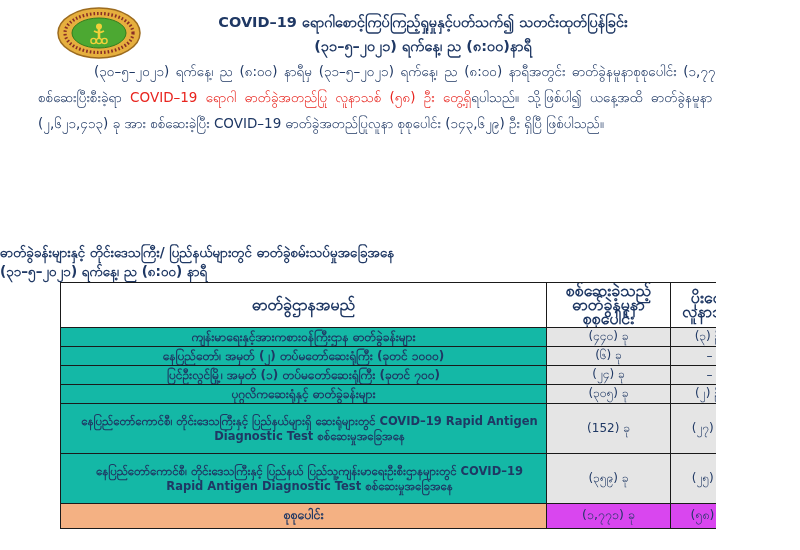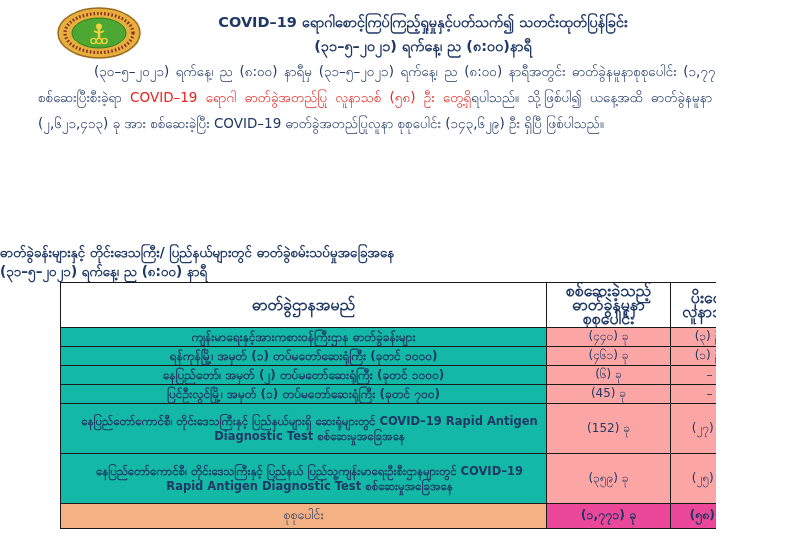--- a/index.html
+++ b/index.html
@@ -29,26 +29,26 @@
     font-size:12.5px;color:#1f3864;
   }
   table.labs td,table.labs th{
     border:1px solid #1a1a1a;padding:0 4px;overflow:hidden;
     text-align:center;vertical-align:middle;
   }
   tr.hdr{height:45px;}
   tr.hdr th{background:#ffffff;font-weight:bold;font-size:16px;line-height:14px;}
   tr.r{height:18px;}
   tr.r td.name{background:#14b8a6;font-weight:bold;font-size:12px;line-height:14px;}
-  tr.r td.val{background:#fca5a5;font-size:12px;}
+  tr.r td.val{background:#e5e5e5;font-size:12px;}
   tr.tall{height:50px;}
   tr.tall td.name{font-size:11.5px;line-height:15px;padding-left:16px;}
   tr.total{height:25px;}
-  tr.total td.name{background:#f4b183;font-weight:normal;font-size:12.5px;}
-  tr.total td.val{background:#ec4899;font-weight:bold;font-size:12.5px;}
+  tr.total td.name{background:#f4b183;font-weight:bold;font-size:12.5px;}
+  tr.total td.val{background:#d946ef;font-weight:normal;font-size:12.5px;}
 </style>
 </head>
 <body>
 
 <div class="page">
 
   <div class="logo-wrap">
     <svg width="86" height="52" viewBox="0 0 86 52">
       <ellipse cx="43" cy="26" rx="41" ry="25" fill="#E6AF3E" stroke="#9C6B1F" stroke-width="1.5"></ellipse>
       <ellipse cx="43" cy="26" rx="34" ry="19.5" fill="none" stroke="#8A2F25" stroke-width="3.2" stroke-dasharray="1.6 2"></ellipse>
@@ -86,33 +86,33 @@
       <th>ဓာတ်ခွဲဌာနအမည်</th>
       <th>စစ်ဆေးခဲ့သည့် ဓာတ်ခွဲနမူနာ စုစုပေါင်း</th>
       <th>ပိုးတွေ့ လူနာသစ်</th>
     </tr>
     <tr class="r">
       <td class="name">ကျန်းမာရေးနှင့်အားကစားဝန်ကြီးဌာန ဓာတ်ခွဲခန်းများ</td>
       <td class="val">(၄၄၀) ခု</td>
       <td class="val">(၃) ဦး</td>
     </tr>
     <tr class="r">
-      <td class="name">ရန်ကုန်မြို့၊ အမှတ် (၁) တပ်မတော်ဆေးရုံကြီး (ခုတင် ၁၀၀၀)</td>
-      <td class="val">(၄၆၁) ခု</td>
-      <td class="val">(၁) ဦး</td>
-    </tr>
-    <tr class="r">
       <td class="name">နေပြည်တော်၊ အမှတ် (၂) တပ်မတော်ဆေးရုံကြီး (ခုတင် ၁၀၀၀)</td>
       <td class="val">(၆) ခု</td>
       <td class="val">–</td>
     </tr>
     <tr class="r">
       <td class="name">ပြင်ဦးလွင်မြို့၊ အမှတ် (၁) တပ်မတော်ဆေးရုံကြီး (ခုတင် ၇၀၀)</td>
-      <td class="val">(45) ခု</td>
+      <td class="val">(၂၄) ခု</td>
       <td class="val">–</td>
+    </tr>
+    <tr class="r">
+      <td class="name">ပုဂ္ဂလိကဆေးရုံနှင့် ဓာတ်ခွဲခန်းများ</td>
+      <td class="val">(၃၀၅) ခု</td>
+      <td class="val">(၂) ဦး</td>
     </tr>
     <tr class="r tall">
       <td class="name">နေပြည်တော်ကောင်စီ၊ တိုင်းဒေသကြီးနှင့် ပြည်နယ်များရှိ ဆေးရုံများတွင် COVID–19 Rapid Antigen Diagnostic Test စစ်ဆေးမှုအခြေအနေ</td>
       <td class="val">(152) ခု</td>
       <td class="val">(၂၇) ဦး</td>
     </tr>
     <tr class="r tall">
       <td class="name">နေပြည်တော်ကောင်စီ၊ တိုင်းဒေသကြီးနှင့် ပြည်နယ် ပြည်သူ့ကျန်းမာရေးဦးစီးဌာနများတွင် COVID–19 Rapid Antigen Diagnostic Test စစ်ဆေးမှုအခြေအနေ</td>
       <td class="val">(၃၅၉) ခု</td>
       <td class="val">(၂၅) ဦး</td>

